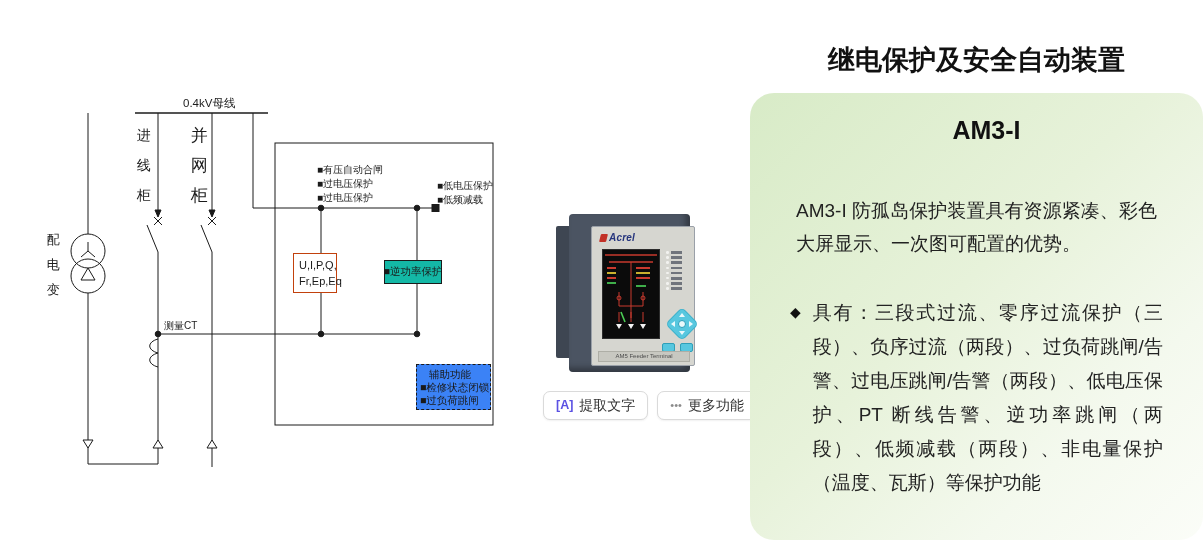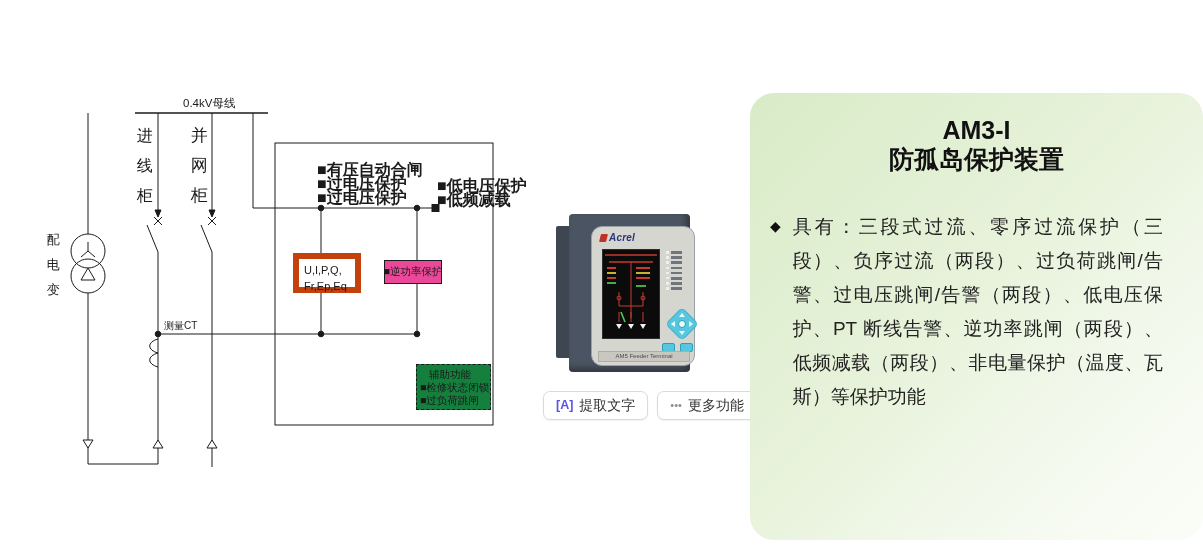--- a/index.html
+++ b/index.html
@@ -5,45 +5,45 @@
   * { margin:0; padding:0; box-sizing:border-box; }
   html,body { background:#ffffff; }
   body { font-family:"Liberation Sans", sans-serif; color:#1a1a1a; }
   #stage { position:relative; width:1203px; height:548px; background:#ffffff; overflow:hidden; }
 
   
   #diagram-svg { position:absolute; left:0; top:0; }
   .dlabel { position:absolute; color:#1b1b1b; white-space:nowrap; }
   .vlabel { width:1.1em; white-space:normal; word-break:break-all; text-align:center; }
   .lbl-bus   { left:183px; top:96px;  font-size:11.5px; }
-  .lbl-cab1  { left:136px; top:121px; font-size:16px; line-height:30px; }
+  .lbl-cab1  { left:136px; top:121px; font-size:14px; line-height:30px;font-family:Liberation Serif, serif; }
   .lbl-cab2  { left:190px; top:121px; font-size:17px; line-height:30px;text-align:center; }
   .lbl-trafo { left:46px;  top:227px; font-size:13px; line-height:25px; }
   .lbl-ct    { left:164px; top:319px; font-size:10px; }
-  .prot-list { position:absolute; font-size:16px; line-height:14px; white-space:nowrap; color:#1b1b1b;font-weight:bold; }
+  .prot-list { position:absolute; font-size:10px; line-height:14px; white-space:nowrap; color:#1b1b1b; }
   .prot-left  { left:317px; top:163px; }
   .prot-right { left:437px; top:179px; }
-  .meas-box { position:absolute; left:293px; top:253px; width:68px; height:40px;
-              border:6px solid #c2410c; background:#fff; font-size:11px; line-height:16px;
+  .meas-box { position:absolute; left:293px; top:253px; width:44px; height:40px;
+              border:1px solid #c2410c; background:#fff; font-size:11px; line-height:16px;
               padding:3px 0 0 5px; }
   .revp-box { position:absolute; left:384px; top:260px; width:58px; height:24px;
-              border:1px solid #1b1b1b; background:#ec4899; font-size:10.5px;
+              border:1px solid #1b1b1b; background:#14b8a6; font-size:10.5px;
               display:flex; align-items:center; justify-content:center; white-space:nowrap; }
   .aux-box  { position:absolute; left:416px; top:364px; width:75px; height:46px;
-              border:1px dashed #1b1b1b; background:#15803d; font-size:10.5px; line-height:13px;
+              border:1px dashed #1b1b1b; background:#3b82f6; font-size:10.5px; line-height:13px;
               padding:3px 16px 0 3px; white-space:nowrap; }
   .aux-box .aux-title { padding-left:9px; }
 
   
   .device { position:absolute; left:556px; top:212px; width:136px; height:162px; }
   .dev-tab  { position:absolute; left:0; top:14px; width:17px; height:132px; background:#3e4652; border-radius:2px; }
   .dev-body { position:absolute; left:13px; top:2px; width:121px; height:158px; background:#4b5462;
               border-radius:4px; box-shadow:inset -4px -4px 6px rgba(0,0,0,.35); }
   .dev-panel{ position:absolute; left:22px; top:12px; width:104px; height:140px; background:#d6d6d0;
-              border:1px solid #9aa0a8; border-radius:11px; }
+              border:1px solid #9aa0a8; border-radius:2px; }
   .dev-logo { position:absolute; left:8px; top:5px; display:flex; align-items:center; gap:2px; }
   .logo-mark{ width:7px; height:8px; background:#c23127; transform:skewX(-14deg); border-radius:1px; }
   .logo-text{ font-size:10px; font-weight:bold; font-style:italic; color:#26357d; letter-spacing:.2px; }
   .dev-screen { position:absolute; left:10px; top:22px; width:58px; height:90px; background:#0b0b0b;
                 border:1px solid #2c2c2c; }
   .dev-leds { position:absolute; left:74px; top:24px; display:flex; flex-direction:column; gap:2.6px; }
   .led-row { display:flex; align-items:center; gap:2px; }
   .led-dot { width:2.5px; height:2.5px; border-radius:50%; background:#f2f2ef; }
   .led-bar { width:11px; height:2.6px; background:#70747c; }
   .dev-keypad { position:absolute; left:73px; top:80px; width:34px; height:34px; }
@@ -69,21 +69,21 @@
               background:#ffffff; border:1px solid #dadada; border-radius:7px;
               font-size:14px; color:#333; box-shadow:0 1px 2px rgba(0,0,0,.06); cursor:pointer; white-space:nowrap; }
   .icon-a { color:#5b51e3; font-weight:bold; font-size:12.5px; line-height:1; }
   .icon-dots { color:#8a8a8a; font-size:11px; letter-spacing:0; line-height:1; }
 
   
   .page-title { position:absolute; left:750px; top:42px; width:453px; text-align:center;
                 font-family:"Liberation Serif", serif; font-weight:bold; font-size:27px; color:#111; }
   .green-card { position:absolute; left:750px; top:93px; width:453px; height:447px;
                 border-radius:24px;
-                background:linear-gradient(135deg,#d8ebc7 0%,#e7f2da 45%,#f4f9ee 75%,#fbfdf8 100%); }
+                background:linear-gradient(135deg,#d8ebc7 0%,#e7f2da 45%,#f4f9ee 75%,#fbfdf8 100%);padding-left:20px; }
   .card-title { margin-top:23px; text-align:center; font-size:25px; font-weight:bold;
                 line-height:29px; color:#111; }
   .card-intro { margin:49px 46px 0 26px; font-size:19px; line-height:33px; color:#222;
                 text-align:justify; }
   .card-bullet { display:flex; margin:36px 40px 0 20px; }
   .bullet-marker { flex:0 0 auto; font-size:14px; color:#111; margin:8px 12px 0 0; }
   .bullet-text { font-size:19px; line-height:34px; color:#222; text-align:justify; }
 </style>
 </head>
 <body>
@@ -260,25 +260,26 @@
     <button class="tool-btn">
       <span class="icon-a">[A]</span>
       <span>提取文字</span>
     </button>
     <button class="tool-btn">
       <span class="icon-dots">•••</span>
       <span>更多功能</span>
     </button>
   </div>
 
+  <div class="page-title">继电保护及安全自动装置</div>
 
   <div class="green-card">
     <div class="card-title">
       <div>AM3-I</div>
-      <div>防孤岛保护装置</div>
-    </div>
+    </div>
+    <div class="card-intro">AM3-I 防孤岛保护装置具有资源紧凑、彩色大屏显示、一次图可配置的优势。</div>
     <div class="card-bullet">
       <span class="bullet-marker">◆</span>
       <span class="bullet-text">具有：三段式过流、零序过流保护（三段）、负序过流（两段）、过负荷跳闸/告警、过电压跳闸/告警（两段）、低电压保护、PT 断线告警、逆功率跳闸（两段）、低频减载（两段）、非电量保护（温度、瓦斯）等保护功能</span>
     </div>
   </div>
 
 </div>
 
 </body></html>

